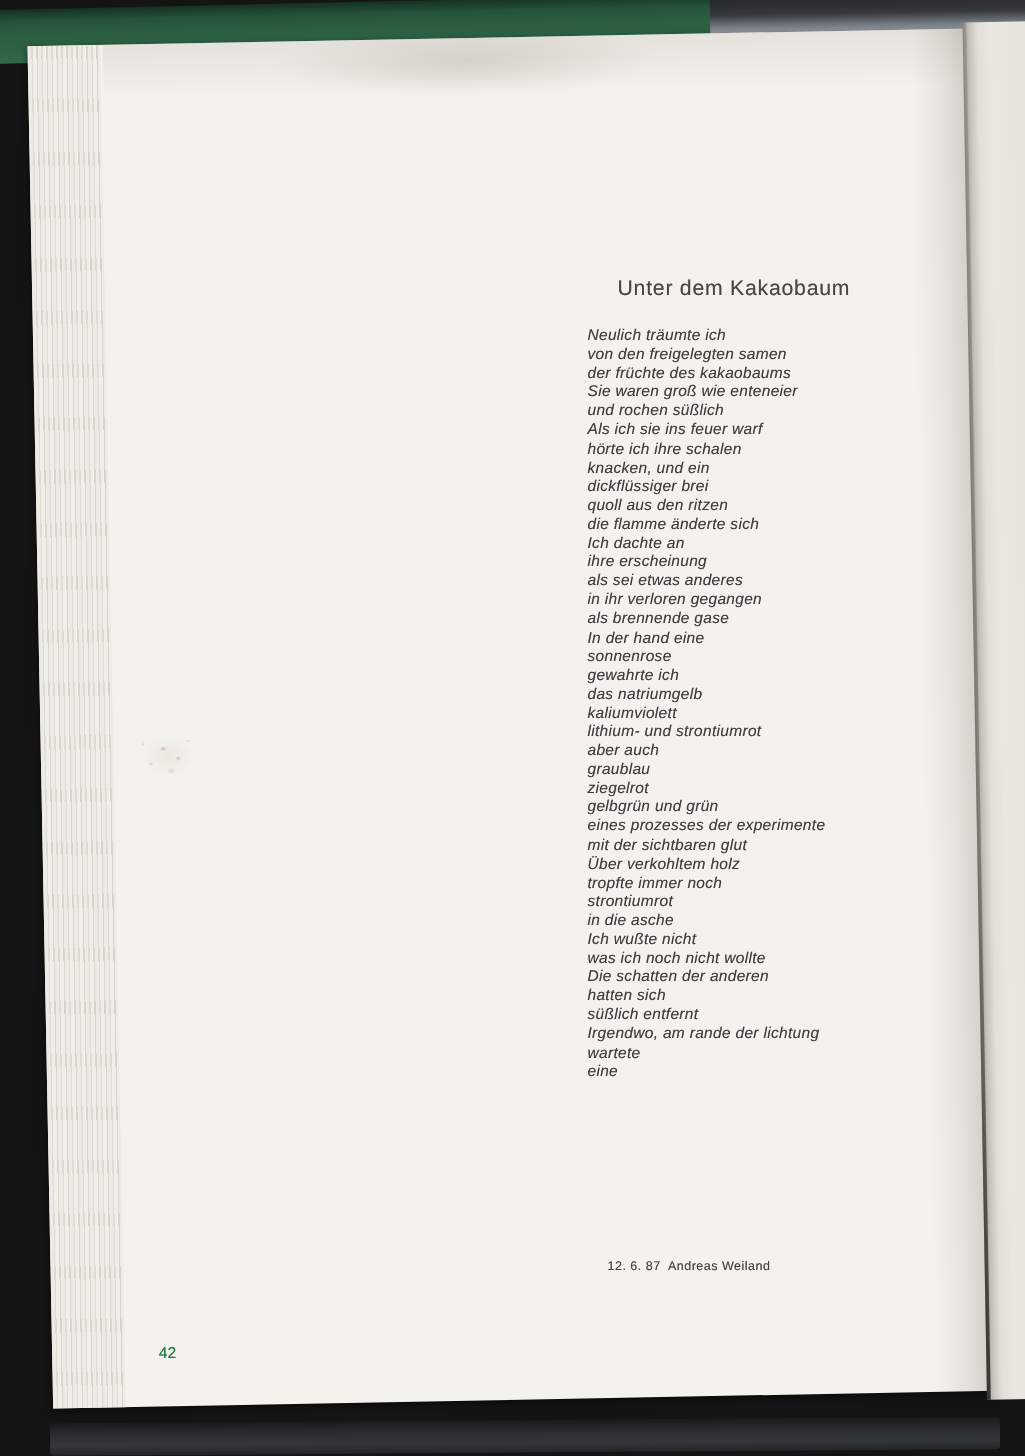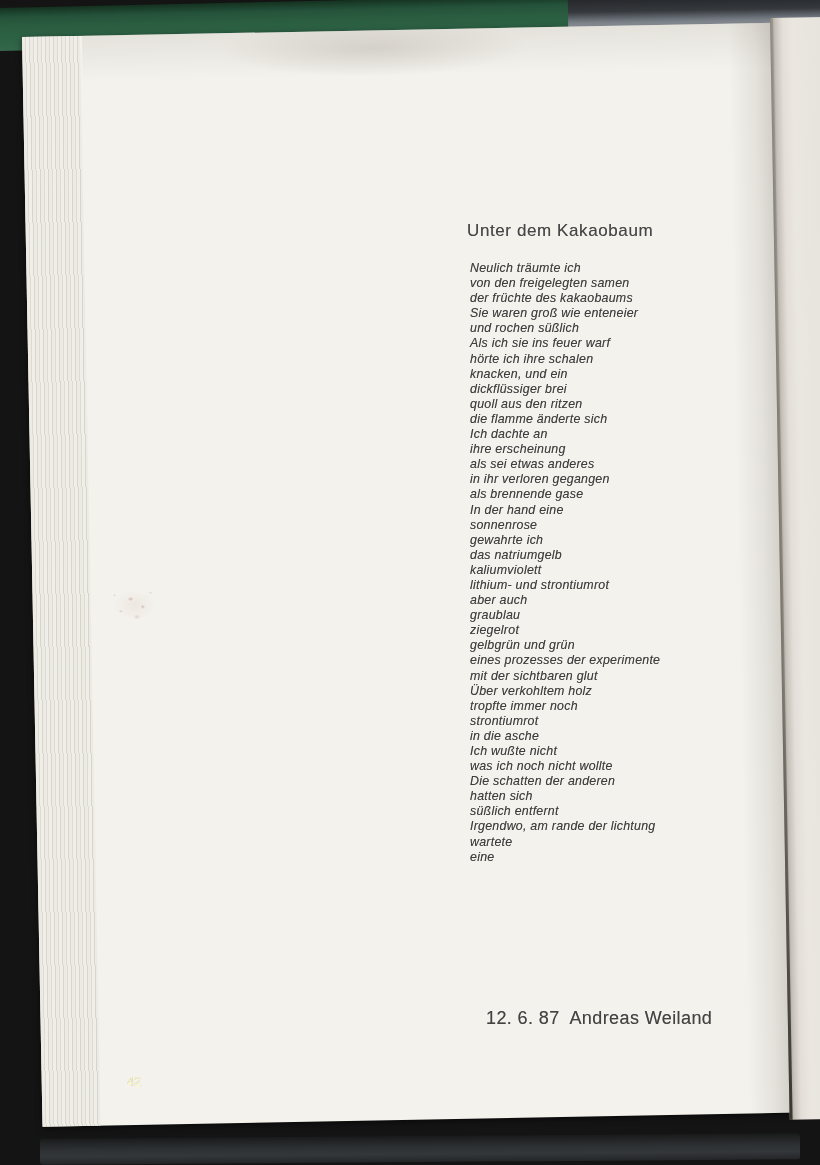--- a/index.html
+++ b/index.html
@@ -83,42 +83,42 @@
     transform-origin: top left;
   }
   .next-page::before {
     content: ""; position: absolute; left: 0; top: 0; bottom: 0; width: 3px;
     background: linear-gradient(180deg, rgba(50,44,38,0.15) 0%, rgba(50,44,38,0.35) 60%, rgba(30,26,22,0.8) 100%);
   }
 
   
   .text-layer { position: absolute; inset: 0; color: #3e3e3e; }
   .poem-title {
-    position: absolute; left: 467px; top: 221px;
+    position: absolute; left: 494px; top: 221px;
     font-size: 17px; letter-spacing: 0.6px; color: #474747;
     text-shadow: 0 0 0.5px rgba(70,70,70,0.55);
     white-space: pre;
   }
   .poem {
     position: absolute; left: 470px; top: 261px;
     font-size: 12.4px; line-height: 15.1px; letter-spacing: 0.25px;
     color: #3e3e3e;
     text-shadow: 0 0 0.4px rgba(62,62,62,0.5);
     font-style: italic;
   }
   .poem-line { white-space: pre; }
   .signature {
     position: absolute; left: 486px; top: 1008px;
-    font-size: 18px; letter-spacing: 0.4px; color: #434343;
+    font-size: 10px; letter-spacing: 0.4px; color: #434343;
     text-shadow: 0 0 0.4px rgba(62,62,62,0.5);
     white-space: pre;
   }
   .page-number {
     position: absolute; left: 127px; top: 1075px;
-    font-size: 12.5px; color: #fef9c3;
+    font-size: 12.5px; color: #15803d;
     text-shadow: 0 0 0.4px rgba(62,62,62,0.5);
   }
 </style>
 </head>
 <body>
 
 <div class="stage">
 
   <div class="cover-band"></div>
   <div class="gray-corner"></div>

